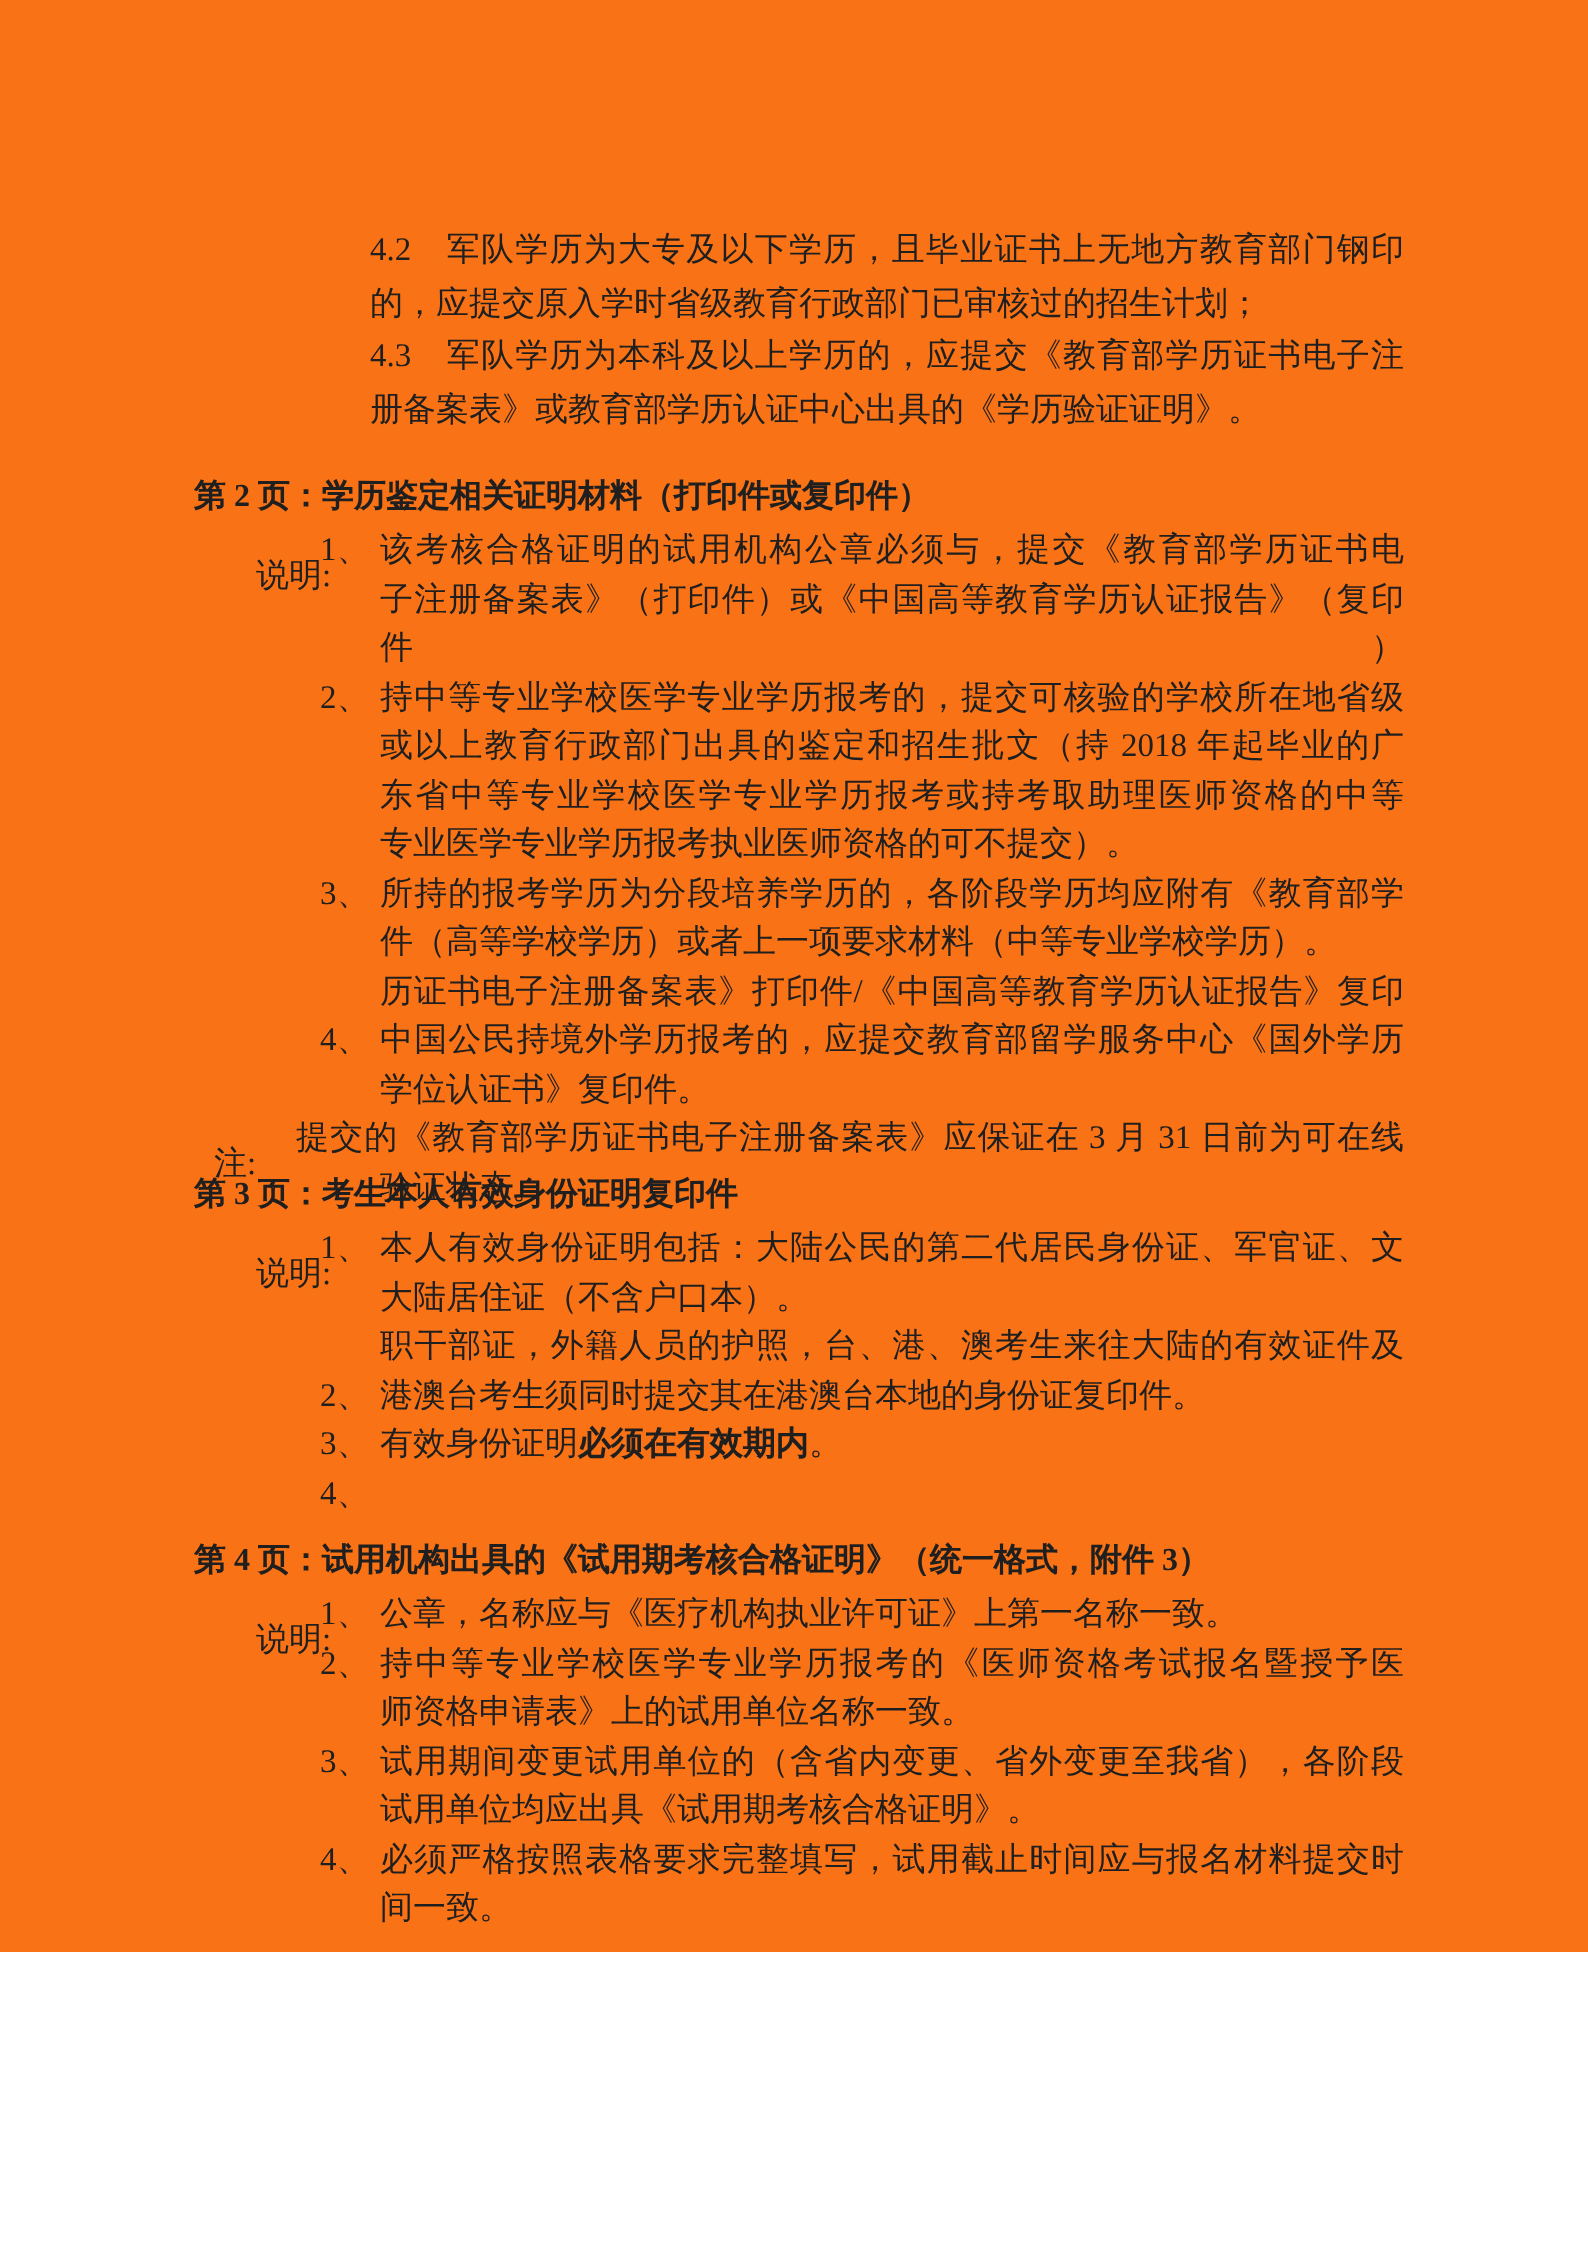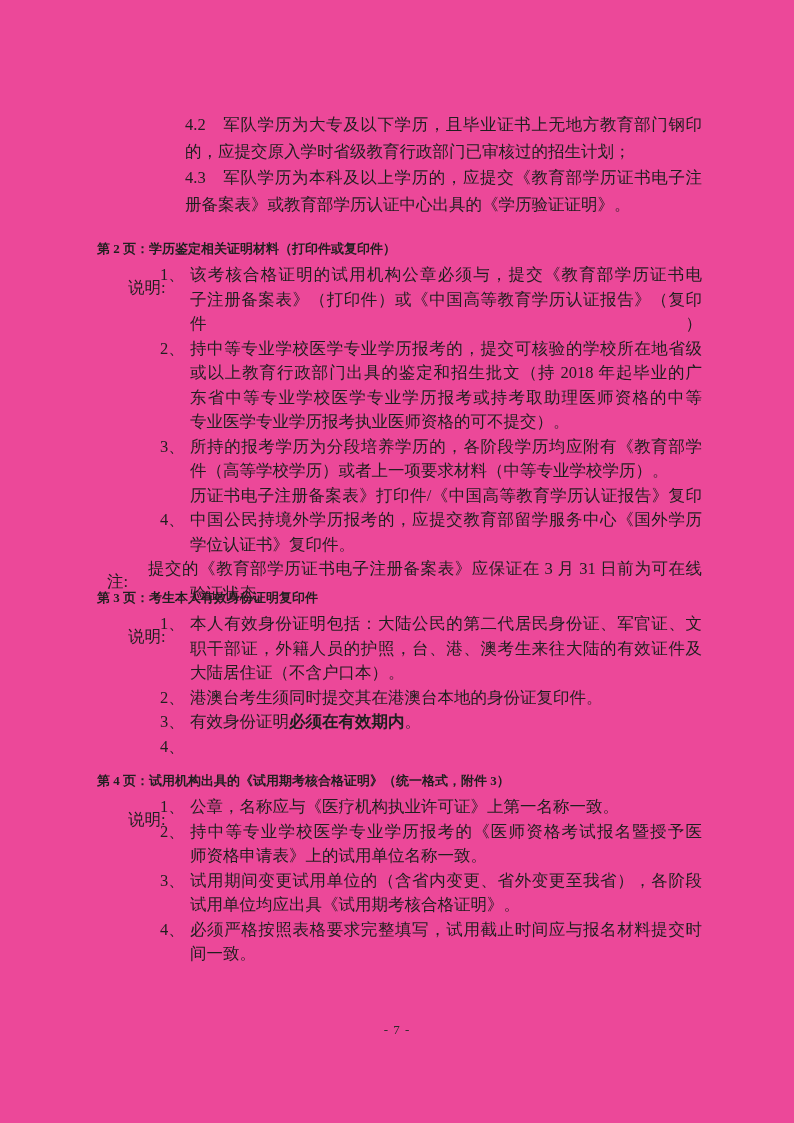--- a/index.html
+++ b/index.html
@@ -1,29 +1,29 @@
 <!DOCTYPE html>
 <html><head>
 <meta charset="utf-8">
 <style>
   html,body{margin:0;padding:0;background:#fff;}
   .page{
     position:relative;
-    width:794px;height:1123px;
-    background:#ec4899;
+    width:794px;height:976px;
+    background:#f97316;
     font-family:"Liberation Serif","DejaVu Serif",serif;
     color:#1f1f1f;
     font-size:16.5px;
     overflow:hidden;
   }
   .block{position:absolute;left:0;right:0;}
   .heading{
     font-weight:bold;
     margin:0 0 1px 97px;
-    font-size:13px;
+    font-size:16px;
     line-height:26px;
   }
   .ln{
     position:relative;
     margin-left:190px;
     width:512px;
     line-height:24.5px;
     white-space:normal;
   }
   .fill{text-align:justify;text-align-last:justify;}
@@ -93,22 +93,22 @@
   </div>
 
   <div class="block" style="top:585px">
     <div class="heading">第 3 页：考生本人有效身份证明复印件</div>
 
     <div class="ln fill">
       <span class="lbl">说明:</span>
       <span class="num">1、</span>
       <span>本人有效身份证明包括：大陆公民的第二代居民身份证、军官证、文</span>
     </div>
+    <div class="ln">大陆居住证（不含户口本）。</div>
     <div class="ln fill">职干部证，外籍人员的护照，台、港、澳考生来往大陆的有效证件及</div>
-    <div class="ln">大陆居住证（不含户口本）。</div>
 
     <div class="ln">
       <span class="num">2、</span>
       <span>港澳台考生须同时提交其在港澳台本地的身份证复印件。</span>
     </div>
 
     <div class="ln">
       <span class="num">3、</span>
       <span>有效身份证明</span><span class="b">必须在有效期内</span><span>。</span>
     </div>

